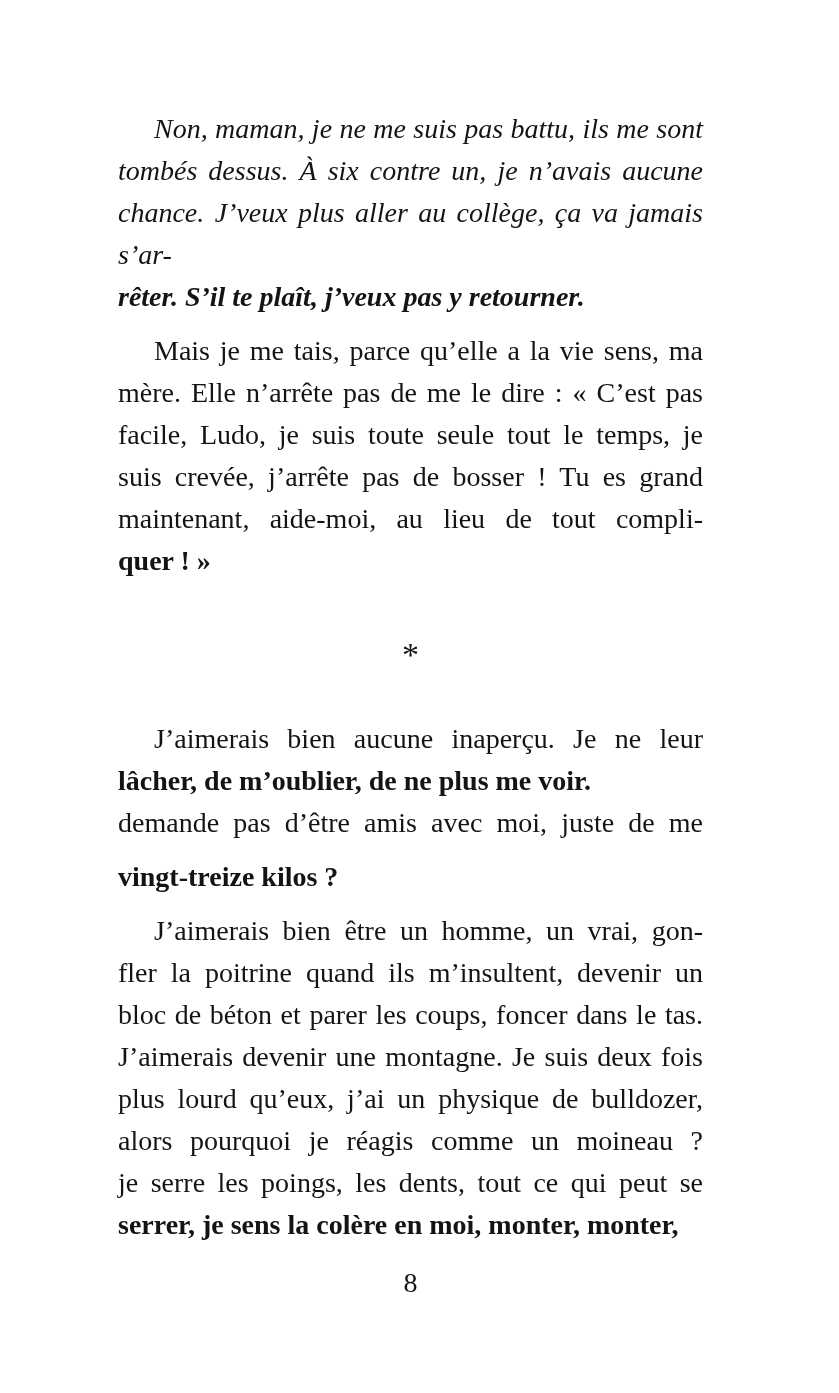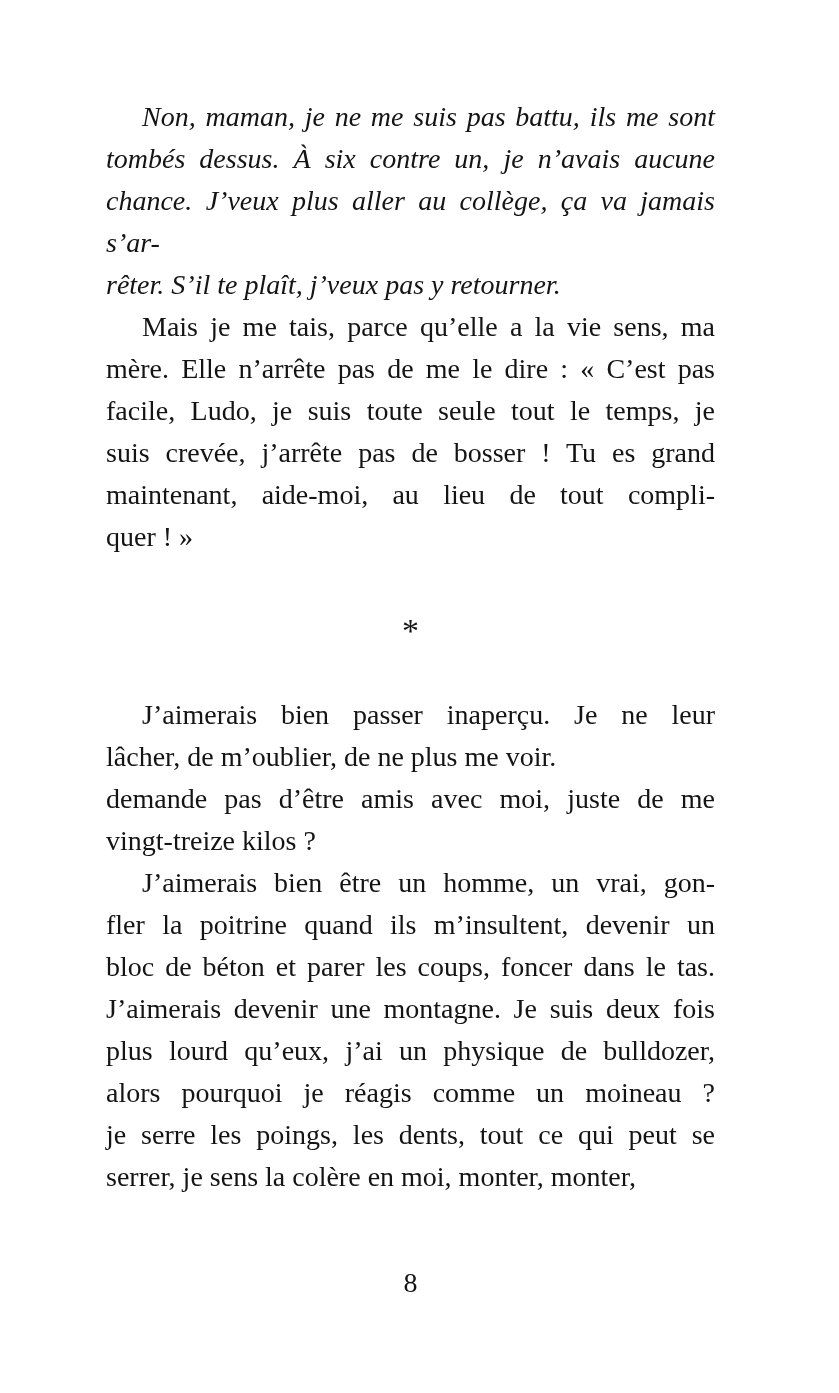--- a/index.html
+++ b/index.html
@@ -17,28 +17,28 @@
     overflow: hidden;
   }
   .text-block {
     position: absolute;
     left: 106px;
     top: 96px;
     width: 609px;
     font-size: 28px;
     line-height: 42px;
   }
-  .paragraph { margin: 0; }
+  .paragraph { margin: 12px; }
   .paragraph.italic { font-style: italic; }
   .line {
     text-align: justify;
     text-align-last: justify;
     white-space: normal;
   }
-  .line.last { text-align-last: left; }
+  .line.last { text-align-last: left; font-weight: bold; }
   .line.indent { text-indent: 36px; }
   .separator {
     height: 42px;
     margin: 52px 0 42px 0;
     text-align: center;
     line-height: 42px;
     font-size: 34px;
   }
   .folio {
     position: absolute;
@@ -64,21 +64,21 @@
       <div class="paragraph">
         <div class="line indent">Mais je me tais, parce qu’elle a la vie sens, ma</div>
         <div class="line">mère. Elle n’arrête pas de me le dire : « C’est pas</div>
         <div class="line">facile, Ludo, je suis toute seule tout le temps, je</div>
         <div class="line">suis crevée, j’arrête pas de bosser ! Tu es grand</div>
         <div class="line">maintenant, aide-moi, au lieu de tout compli-</div>
         <div class="line last">quer ! »</div>
       </div>
       <div class="separator"><span>*</span></div>
       <div class="paragraph">
-        <div class="line indent">J’aimerais bien passer inaperçu. Je ne leur</div>
+        <div class="line indent">J’aimerais bien aucune inaperçu. Je ne leur</div>
         <div class="line last">lâcher, de m’oublier, de ne plus me voir.</div>
         <div class="line">demande pas d’être amis avec moi, juste de me</div>
       </div>
       <div class="paragraph">
         <div class="line last">vingt-treize kilos ?</div>
       </div>
       <div class="paragraph">
         <div class="line indent">J’aimerais bien être un homme, un vrai, gon-</div>
         <div class="line">fler la poitrine quand ils m’insultent, devenir un</div>
         <div class="line">bloc de béton et parer les coups, foncer dans le tas.</div>

